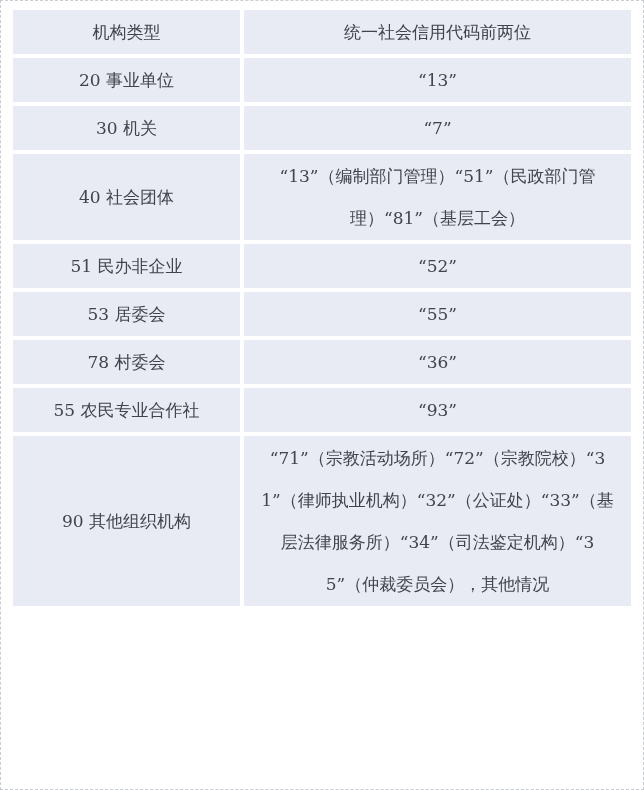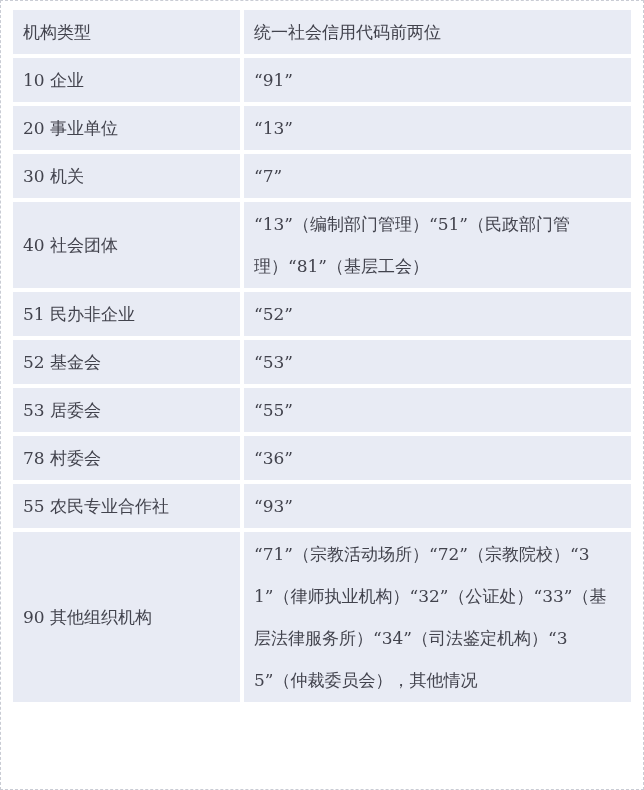--- a/index.html
+++ b/index.html
@@ -22,21 +22,21 @@
     width: 100%;
     border-collapse: separate;
     border-spacing: 4px 4px;
     table-layout: fixed;
   }
   table.org-table td, table.org-table th {
     background: #e8ebf4;
     color: #42434d;
     font-size: 17px;
     font-weight: normal;
-    text-align: left;
+    text-align: center;
     vertical-align: middle;
     line-height: 42px;
     padding: 1px 10px;
     word-break: break-all;
   }
   col.c-type { width: 227px; }
   col.c-code { width: auto; }
   tr.single td, tr.single th { height: 42px; }
 </style>
 </head>
@@ -47,42 +47,34 @@
     <colgroup>
       <col class="c-type">
       <col class="c-code">
     </colgroup>
     <tbody>
         <tr class="single">
       <th>机构类型</th>
       <th>统一社会信用代码前两位</th>
     </tr>
     <tr class="single">
-      <td>10 企业</td>
-      <td>“91”</td>
-    </tr>
-    <tr class="single">
       <td>20 事业单位</td>
       <td>“13”</td>
     </tr>
     <tr class="single">
       <td>30 机关</td>
       <td>“7”</td>
     </tr>
     <tr>
       <td>40 社会团体</td>
       <td>“13”（编制部门管理）“51”（民政部门管理）“81”（基层工会）</td>
     </tr>
     <tr class="single">
       <td>51 民办非企业</td>
       <td>“52”</td>
-    </tr>
-    <tr class="single">
-      <td>52 基金会</td>
-      <td>“53”</td>
     </tr>
     <tr class="single">
       <td>53 居委会</td>
       <td>“55”</td>
     </tr>
     <tr class="single">
       <td>78 村委会</td>
       <td>“36”</td>
     </tr>
     <tr class="single">

